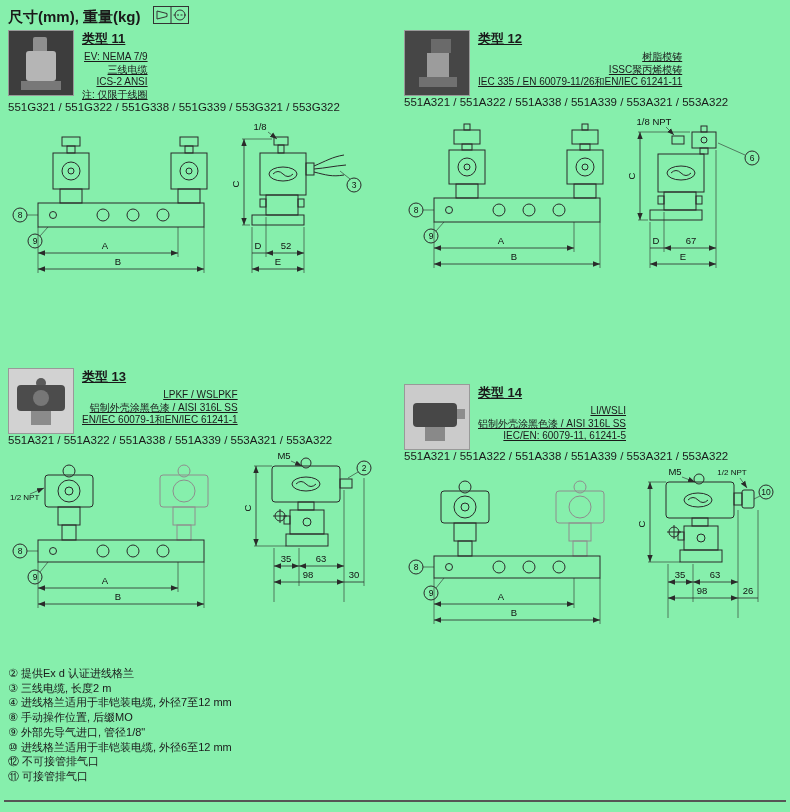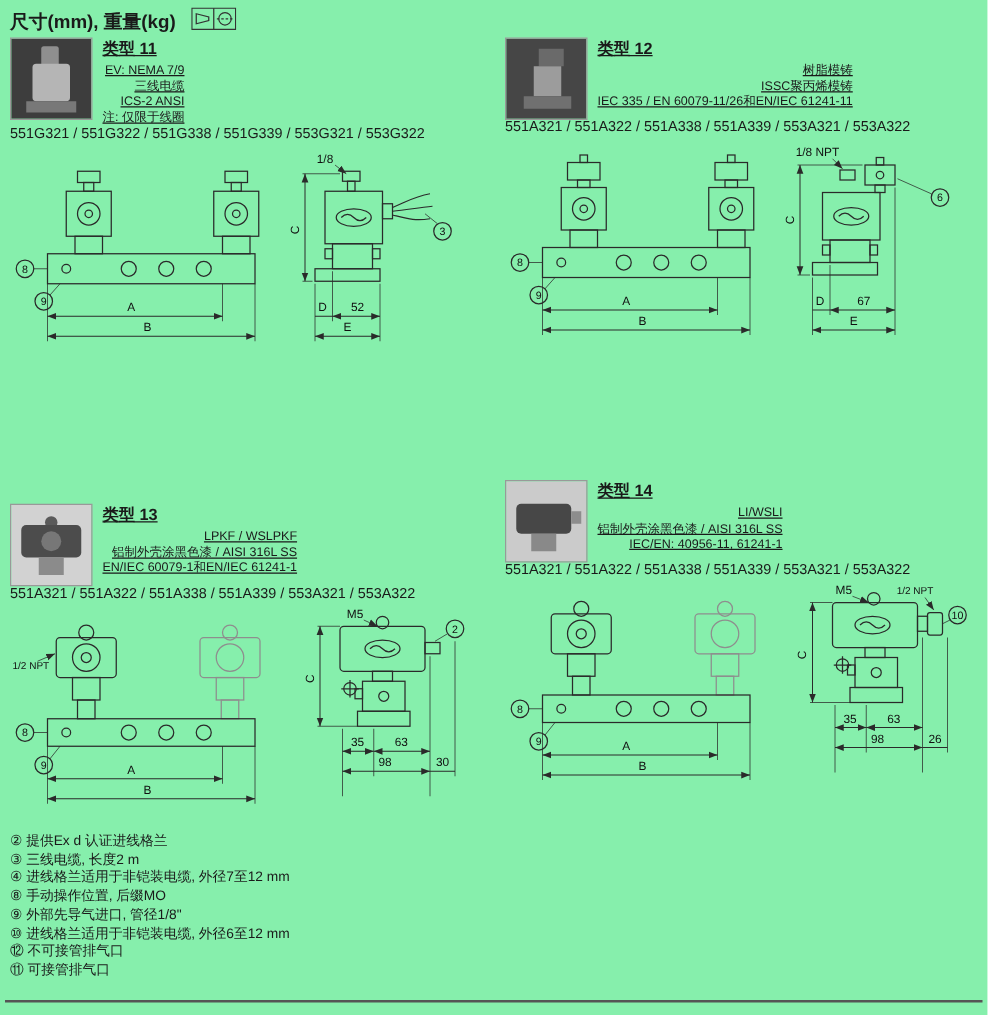--- a/index.html
+++ b/index.html
@@ -5,21 +5,21 @@
   html,body { margin:0; padding:0; background:#fff; }
   body { font-family:"Liberation Sans","DejaVu Sans",sans-serif; color:#1a1a1a; }
   .page { position:relative; width:790px; height:812px; background:#86efac; overflow:hidden; }
 
   .page-header { position:absolute; top:6px; left:8px; display:flex; align-items:center; gap:12px; }
   .page-title { margin:0; font-size:15px; font-weight:bold; }
 
   .type-block { position:absolute; width:378px; }
   .sec-11 { left:8px;   top:30px; }
   .sec-12 { left:404px; top:30px; }
-  .sec-13 { left:8px;   top:403px; }
+  .sec-13 { left:8px;   top:368px; }
   .sec-14 { left:404px; top:384px; }
 
   .block-head { display:flex; gap:8px;text-decoration:underline; }
   .photo { width:64px; height:64px; border:1px solid #999; flex:0 0 auto; }
   .head-text h2 { margin:0 0 3px 0; font-size:13px; font-weight:bold; }
   .desc-line { font-size:10px; line-height:1.25;text-align:right; }
   .part-numbers { font-size:11.5px; font-weight:normal; }
   .drawing { margin-top:4px; }
 
   svg.tech { display:block; }
@@ -372,21 +372,21 @@
             <rect width="64" height="64" fill="#cbcbcb"></rect>
             <rect x="8" y="18" width="44" height="24" rx="4" fill="#474747"></rect>
             <rect x="52" y="24" width="8" height="10" fill="#8d8d8d"></rect>
             <rect x="20" y="42" width="20" height="14" fill="#898989"></rect>
           </svg>
       </div>
       <div class="head-text">
         <h2>类型 14</h2>
         <div class="desc-line">LI/WSLI</div>
         <div class="desc-line">铝制外壳涂黑色漆 / AISI 316L SS</div>
-        <div class="desc-line">IEC/EN: 40956-11, 61241-1</div>
+        <div class="desc-line">IEC/EN: 60079-11, 61241-5</div>
       </div>
     </div>
     <div class="part-numbers">551A321 / 551A322 / 551A338 / 551A339 / 553A321 / 553A322</div>
     <div class="drawing">
       <svg class="tech" width="374" height="170" viewBox="0 0 374 170">
         <defs>
           <marker id="a14" markerWidth="8" markerHeight="8" refX="7" refY="3.5" orient="auto-start-reverse" markerUnits="userSpaceOnUse">
               <path d="M0,0.8 L7,3.5 L0,6.2 z" fill="#2a2a2a"></path>
             </marker>
         </defs>

